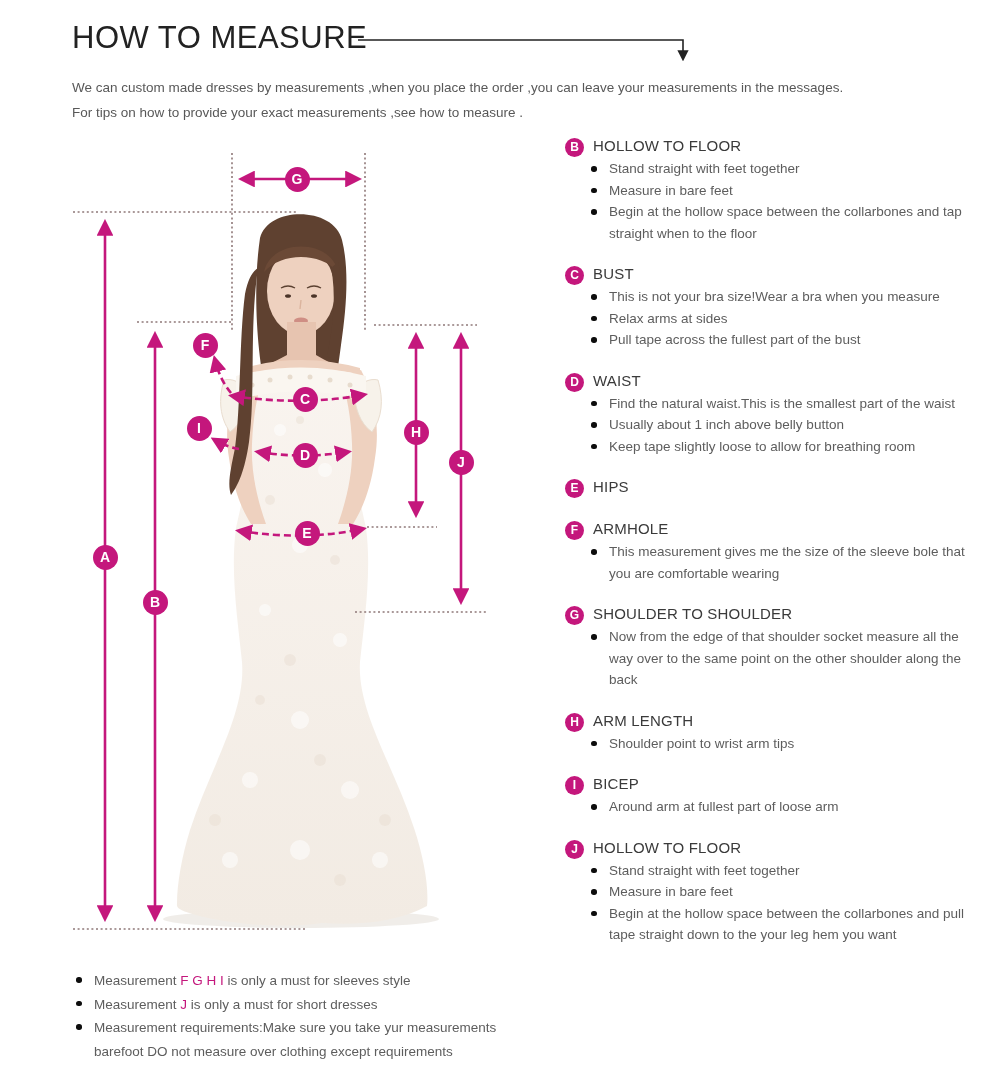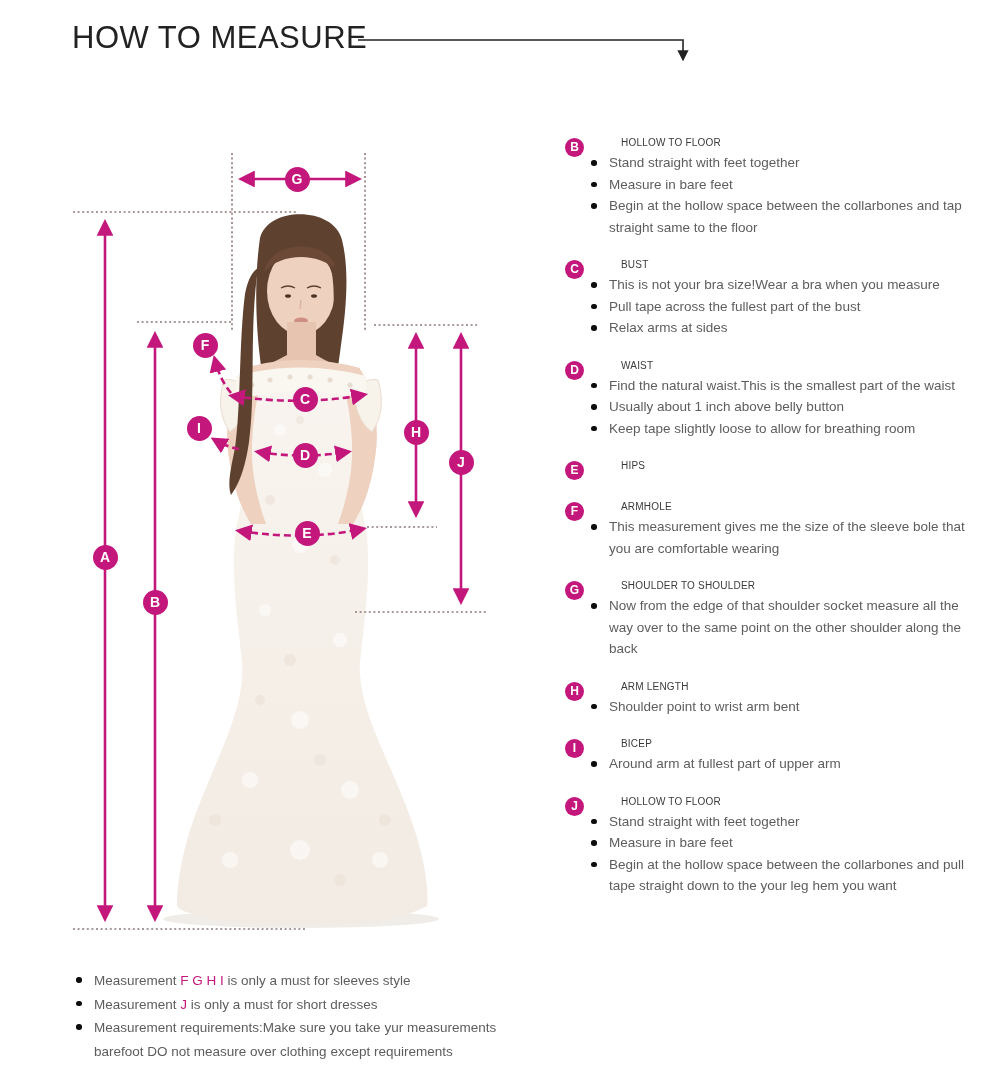--- a/index.html
+++ b/index.html
@@ -17,37 +17,41 @@
 
   .marker{position:absolute;width:25px;height:25px;border-radius:50%;
     background:var(--accent);color:#fff;font-size:14px;font-weight:bold;
     text-align:center;line-height:25px;}
 
   .sections{position:absolute;left:565px;top:137px;width:430px;}
   .sec-row{display:flex;gap:9px;margin-bottom:21px;}
   .sec-badge{flex:none;width:19px;height:19px;margin-top:1px;border-radius:50%;
     background:var(--accent);color:#fff;font-size:12px;font-weight:bold;
     text-align:center;line-height:19px;}
-  .sec-title{font-size:10px;color:#3a3a3a;letter-spacing:.2px;margin-bottom:4px;margin-left:28px;}
+  .sec-title{font-size:15px;color:#3a3a3a;letter-spacing:.2px;margin-bottom:4px;}
   ul{list-style:none;}
   .sec-bullets{margin-left:-6px;}
   .sec-bullets li,.notes li{position:relative;padding-left:22px;font-size:13.5px;
     line-height:21.5px;color:var(--body);width:394px;}
   .sec-bullets li::before,.notes li::before{content:"";position:absolute;left:4px;top:8px;
     width:5.5px;height:5.5px;border-radius:50%;background:#0d0d0d;}
   .notes{position:absolute;left:72px;top:969px;width:460px;}
   .notes li{width:452px;line-height:23.5px;}
   .hl{color:var(--accent);}
 </style>
 </head>
 <body>
 
 <div class="page">
 
   <div class="title">HOW TO MEASURE</div>
+  <div class="intro">
+    <div>We can custom made dresses by measurements ,when you place the order ,you can leave your measurements in the messages.</div>
+    <div>For tips on how to provide your exact measurements ,see how to measure .</div>
+  </div>
 
   <svg class="layer" viewBox="0 0 1000 1076">
     <defs>
       <linearGradient id="dressG" x1="0" y1="0" x2="0" y2="1">
         <stop offset="0" stop-color="#f9f4ef"></stop>
         <stop offset="1" stop-color="#f2ebe3"></stop>
       </linearGradient>
     </defs>
 
     <ellipse cx="301" cy="919" rx="138" ry="9" fill="#eae5e0" opacity="0.7"></ellipse>
@@ -170,33 +174,33 @@
     </div>
 
   <div class="sections">
   <div class="sec-row">
     <div class="sec-badge">B</div>
     <div class="sec-body">
       <div class="sec-title">HOLLOW TO FLOOR</div>
       <ul class="sec-bullets">
             <li>Stand straight with feet together</li>
             <li>Measure in bare feet</li>
-            <li>Begin at the hollow space between the  collarbones and tap straight same to the floor</li>
+            <li>Begin at the hollow space between the  collarbones and tap straight when to the floor</li>
           </ul>
     </div>
   </div>
 
   <div class="sec-row">
     <div class="sec-badge">C</div>
     <div class="sec-body">
       <div class="sec-title">BUST</div>
       <ul class="sec-bullets">
             <li>This is not your bra size!Wear a bra when you measure</li>
+            <li>Relax arms at sides</li>
             <li>Pull tape across the fullest part of the bust</li>
-            <li>Relax arms at sides</li>
           </ul>
     </div>
   </div>
 
   <div class="sec-row">
     <div class="sec-badge">D</div>
     <div class="sec-body">
       <div class="sec-title">WAIST</div>
       <ul class="sec-bullets">
             <li>Find the natural waist.This is the smallest part of the waist</li>
@@ -231,31 +235,31 @@
             <li>Now from the edge of that shoulder socket measure all the way over to the same point on the other shoulder along the back</li>
           </ul>
     </div>
   </div>
 
   <div class="sec-row">
     <div class="sec-badge">H</div>
     <div class="sec-body">
       <div class="sec-title">ARM LENGTH</div>
       <ul class="sec-bullets">
-            <li>Shoulder point to wrist arm bent</li>
+            <li>Shoulder point to wrist arm tips</li>
           </ul>
     </div>
   </div>
 
   <div class="sec-row">
     <div class="sec-badge">I</div>
     <div class="sec-body">
       <div class="sec-title">BICEP</div>
       <ul class="sec-bullets">
-            <li>Around arm at fullest part of upper arm</li>
+            <li>Around arm at fullest part of loose arm</li>
           </ul>
     </div>
   </div>
 
   <div class="sec-row">
     <div class="sec-badge">J</div>
     <div class="sec-body">
       <div class="sec-title">HOLLOW TO FLOOR</div>
       <ul class="sec-bullets">
             <li>Stand straight with feet together</li>

